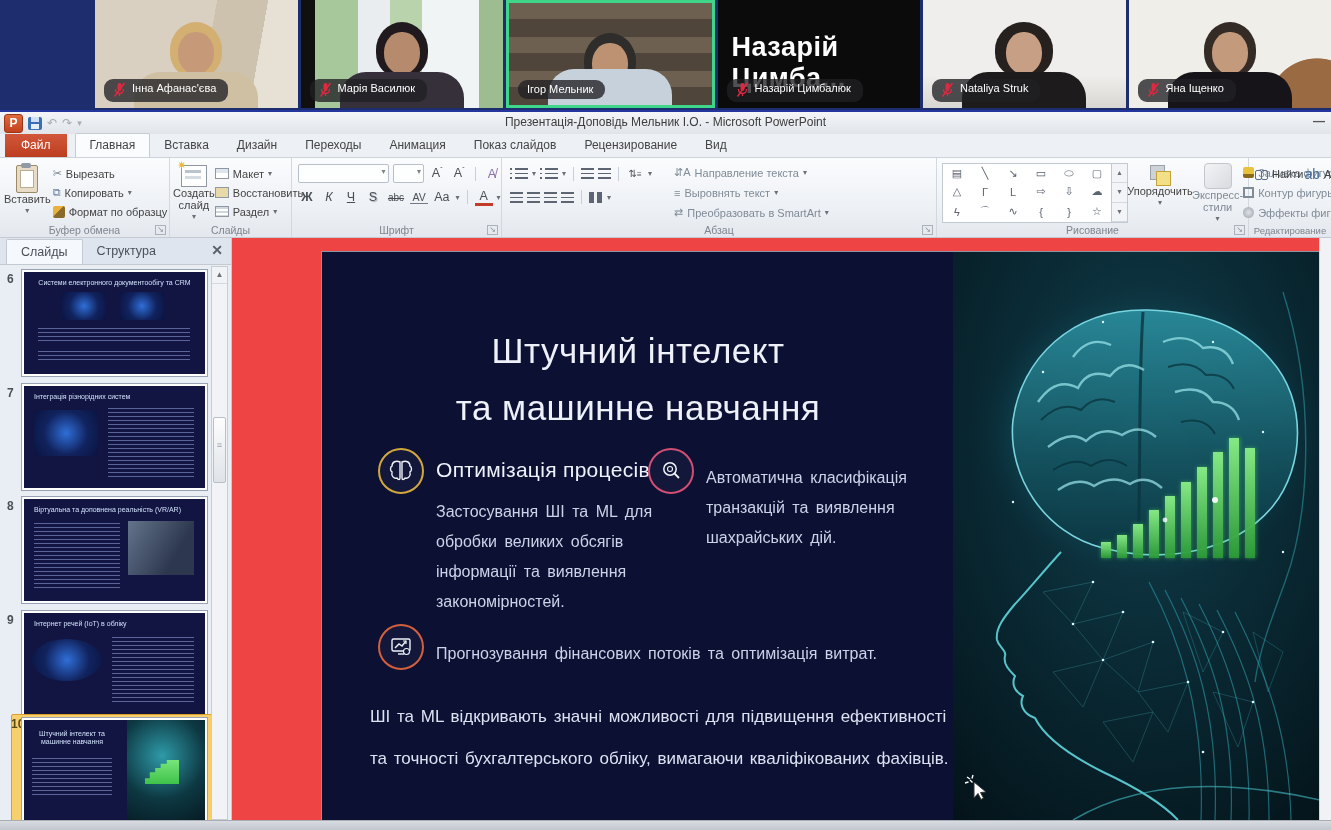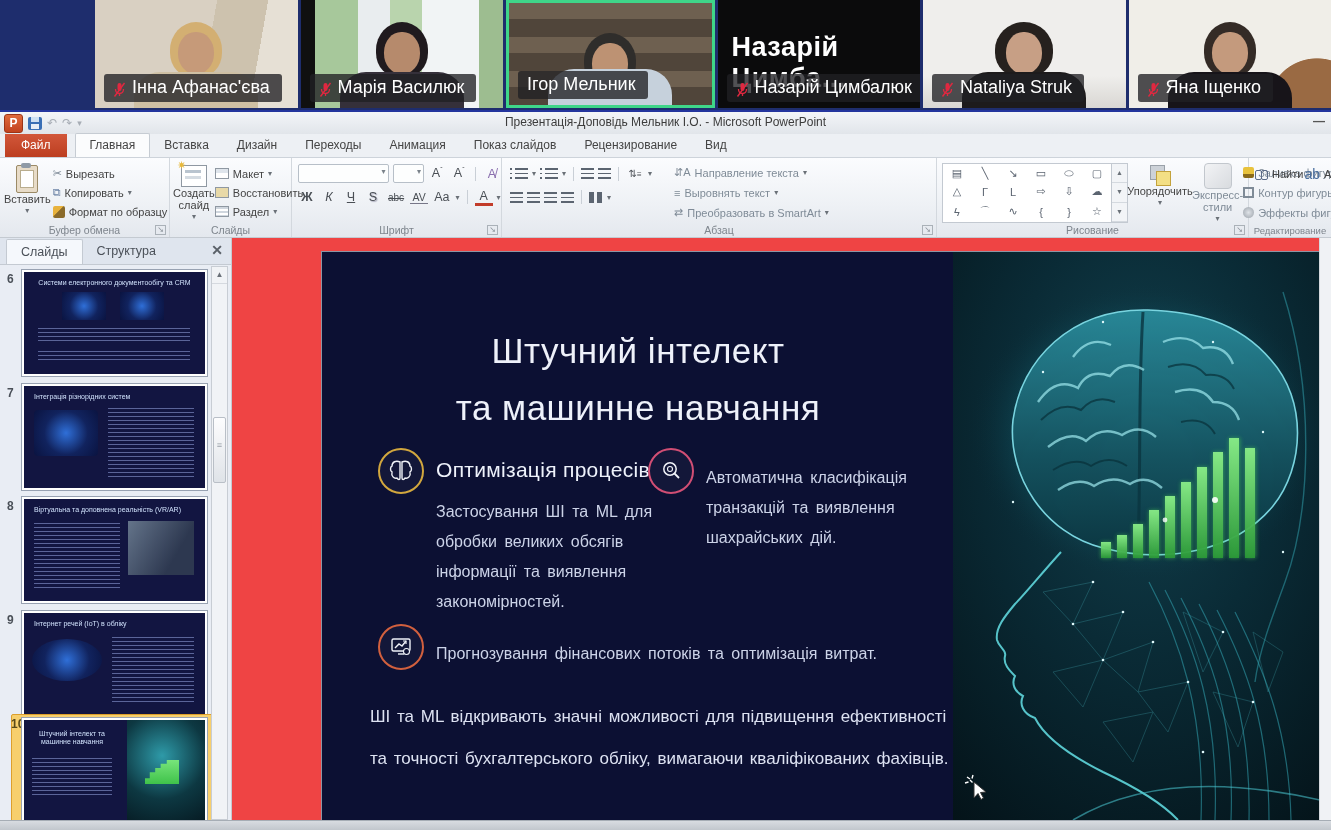--- a/index.html
+++ b/index.html
@@ -4,23 +4,23 @@
 <style>
   html,body{margin:0;padding:0;background:#000;}
   .screen{position:relative;width:1331px;height:830px;overflow:hidden;
           font-family:"Liberation Sans",sans-serif;-webkit-font-smoothing:antialiased;}
 
   
   .vstrip{position:absolute;left:0;top:0;width:1331px;height:112px;background:#1e2d6d;border-bottom:2px solid #24359e;box-sizing:border-box;}
   .tiles{position:absolute;left:95px;top:0;right:0;height:108px;display:flex;gap:3px;}
   .tile{position:relative;flex:1;overflow:hidden;background:#222;}
   .tile.active{border:3px solid #3fd689;box-sizing:border-box;}
-  .pill{position:absolute;left:9px;bottom:6px;display:flex;align-items:flex-end;gap:6px;
-        background:rgba(32,32,36,.78);border-radius:3px;padding:3px 12px 4px 9px;
-        color:#fff;font-size:18px;white-space:nowrap;}
+  .pill{position:absolute;left:9px;bottom:6px;display:flex;align-items:flex-start;gap:6px;
+        background:rgba(32,32,36,.78);border-radius:9px;padding:3px 12px 4px 9px;
+        color:#fff;font-size:11px;white-space:nowrap;}
   .micoff{display:inline-block;width:13px;height:16px;position:relative;}
   .micoff svg{display:block;}
   .bigname{position:absolute;left:14px;top:32px;color:#fff;font-size:27px;font-weight:bold;letter-spacing:.5px;}
   .sil{position:absolute;left:50%;transform:translateX(-50%);bottom:0;width:140px;height:86px;}
   .sil .hair{position:absolute;left:50%;transform:translateX(-50%);top:0;width:52px;height:56px;border-radius:50% 50% 45% 45%;}
   .sil .face{position:absolute;left:50%;transform:translateX(-50%);top:10px;width:36px;height:42px;border-radius:48%;}
   .sil .torso{position:absolute;left:50%;transform:translateX(-50%);bottom:-6px;width:124px;height:42px;border-radius:26px 26px 0 0;}
   
   .t1{background:linear-gradient(100deg,#d9d0c2 0 55%,#cdc2ae 55% 78%,#e6e0d5 78% 100%);}
   .t1 .hair{background:#d3af72;} .t1 .face{background:#c69a79;} .t1 .torso{background:#cfc0a4;}

